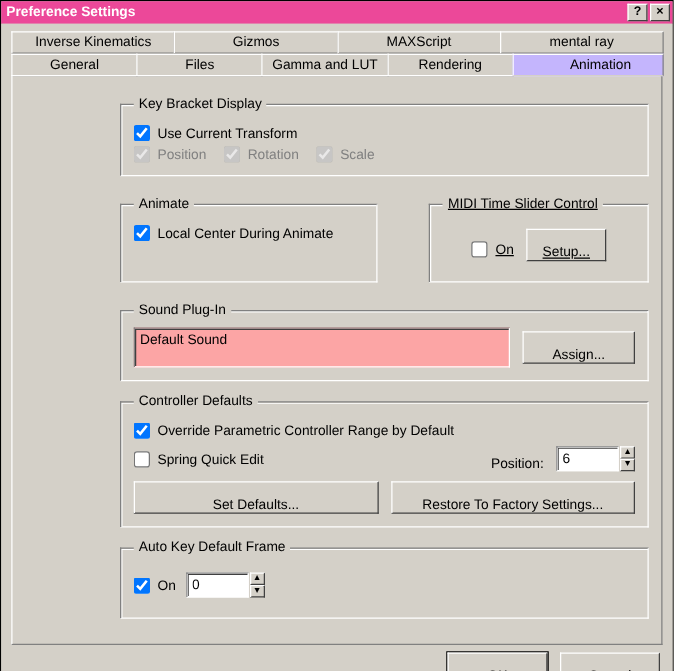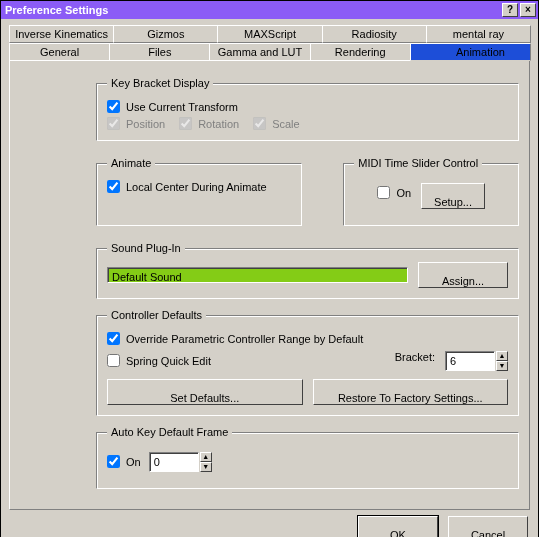--- a/index.html
+++ b/index.html
@@ -12,21 +12,21 @@
     width: 539px;
     height: 537px;
     overflow: hidden;
   }
   .window {
     width: 539px;
     border: 1px solid #000;
     background: #d4d0c8;
   }
   .titlebar {
-    background: #8b5cf6;
+    background: #ec4899;
     color: #fff;
     font-weight: bold;
     display: flex;
     align-items: center;
     height: 18px;
     padding: 0 2px 0 4px;
   }
   .titlebar .spacer { flex:1; }
   .titlebutton {
     width: 16px;
@@ -58,21 +58,21 @@
     border-top: 1px solid #fff;
     border-left: 1px solid #fff;
     border-right: 1px solid #808080;
     border-bottom: 1px solid #808080;
     text-align: center;
     line-height: 17px;
     margin-right: -1px;
     cursor: default;
   }
   .tab.active {
-    background: #1d4ed8;
+    background: #c4b5fd;
     border-bottom: 1px solid #d4d0c8;
     position: relative;
     z-index: 2;
     padding-left: 20px;
   }
   .tab-body {
     border: 1px solid;
     border-color: #fff #808080 #808080 #fff;
     padding: 10px 10px 10px 70px;
     min-height: 420px;
@@ -113,46 +113,46 @@
     display: flex;
   }
   .key-col {
     flex: 1;
   }
   .row2 {
     display: flex;
     gap: 25px;
   }
   .row2 > fieldset:first-child { flex: 1.2; }
-  .row2 > fieldset:last-child { flex: 1; }
+  .row2 > fieldset:last-child { flex: 1; text-decoration: underline; }
   .btn {
     height: 24px;
     background: #d4d0c8;
     border: 1px solid;
     border-color: #fff #404040 #404040 #fff;
     padding: 12px 12px;
     font: inherit;
     cursor: default;
     text-align: center;
   }
   .input-sunken {
     background: #fff;
     border: 1px solid;
     border-color: #808080 #fff #fff #808080;
     box-shadow: inset 1px 1px #404040;
     height: 20px;
     padding: 1px 4px;
     font: inherit;
   }
   .readonly-box {
-    background: #84cc16;
+    background: #fca5a5;
     border: 1px solid;
     border-color: #808080 #fff #fff #808080;
     box-shadow: inset 1px 1px #404040;
-    height: 16px;
+    height: 32px;
     line-height: 18px;
     padding: 0 4px;
   }
   .sound-row, .btn-row {
     display: flex;
     gap: 10px;
     align-items: center;
   }
   .sound-row .readonly-box { flex:1; }
   .spinner {
@@ -173,21 +173,21 @@
     background:#d4d0c8;
     border:1px solid;
     border-color:#fff #404040 #404040 #fff;
     font-size:7px;
     line-height:7px;
     text-align:center;
     color:#000;
   }
   .ctrl-row {
     display:flex;
-    align-items:flex-start;
+    align-items:flex-end;
     gap:10px;
     margin:6px 0;
   }
   .ctrl-row .spacer { flex:1; }
   .buttons-bottom {
     display:flex;
     justify-content:flex-end;
     gap:10px;
     padding: 6px 2px 0 0;
   }
@@ -207,21 +207,20 @@
     <div class="titlebutton">?</div>
     <div class="titlebutton">×</div>
   </div>
 
   <div class="client">
 
     <div class="tabs-row">
       <div class="tab">Inverse Kinematics</div>
       <div class="tab">Gizmos</div>
       <div class="tab">MAXScript</div>
-      <div class="tab">Radiosity</div>
       <div class="tab">mental ray</div>
     </div>
     <div class="tabs-row">
       <div class="tab">General</div>
       <div class="tab">Files</div>
       <div class="tab">Gamma and LUT</div>
       <div class="tab">Rendering</div>
       <div class="tab active">Animation</div>
     </div>
 
@@ -287,21 +286,21 @@
         <div class="check-row">
           <input type="checkbox" checked="" style="">
           <label>Override Parametric Controller Range by Default</label>
         </div>
         <div class="ctrl-row">
           <div class="check-row">
             <input type="checkbox" style="">
             <label>Spring Quick Edit</label>
           </div>
           <span class="spacer"></span>
-          <label>Bracket:</label>
+          <label>Position:</label>
           <div class="spinner">
             <input class="input-sunken" value="6" style="">
             <div class="spinbtns">
               <div>▲</div>
               <div>▼</div>
             </div>
           </div>
         </div>
         <div class="btn-row" style="margin-top:8px;">
           <button class="btn" style="flex:1;">Set Defaults...</button>

